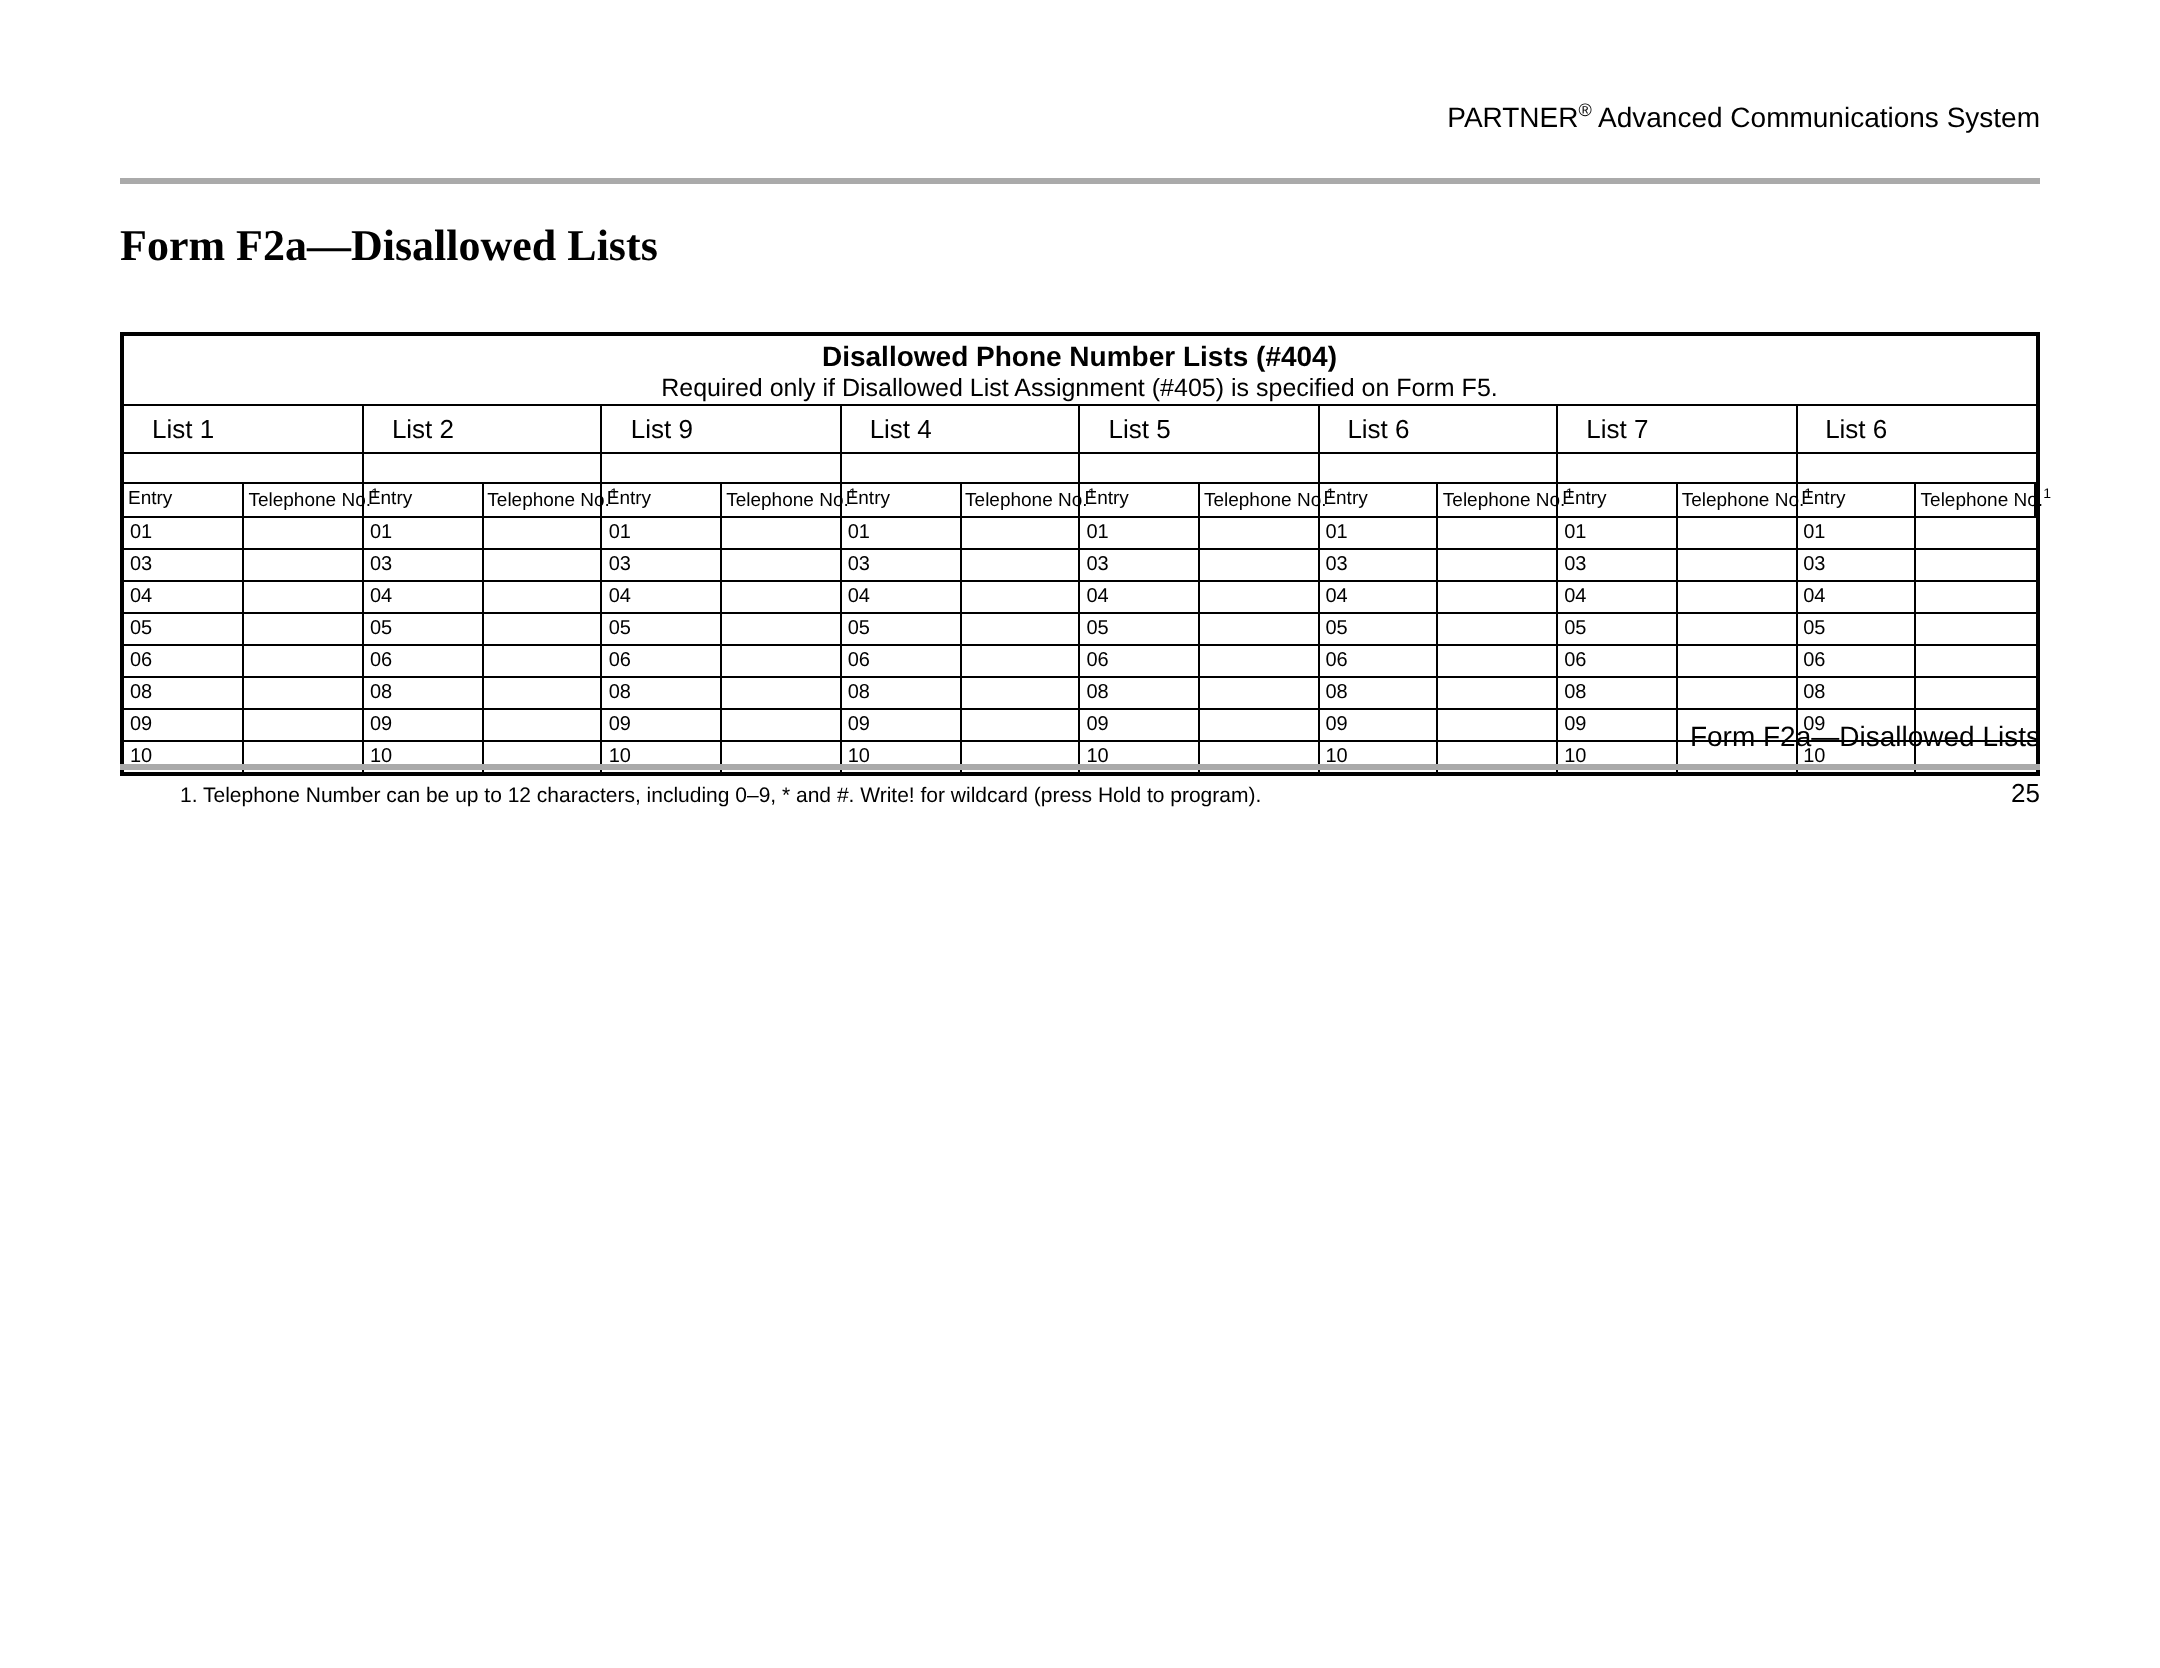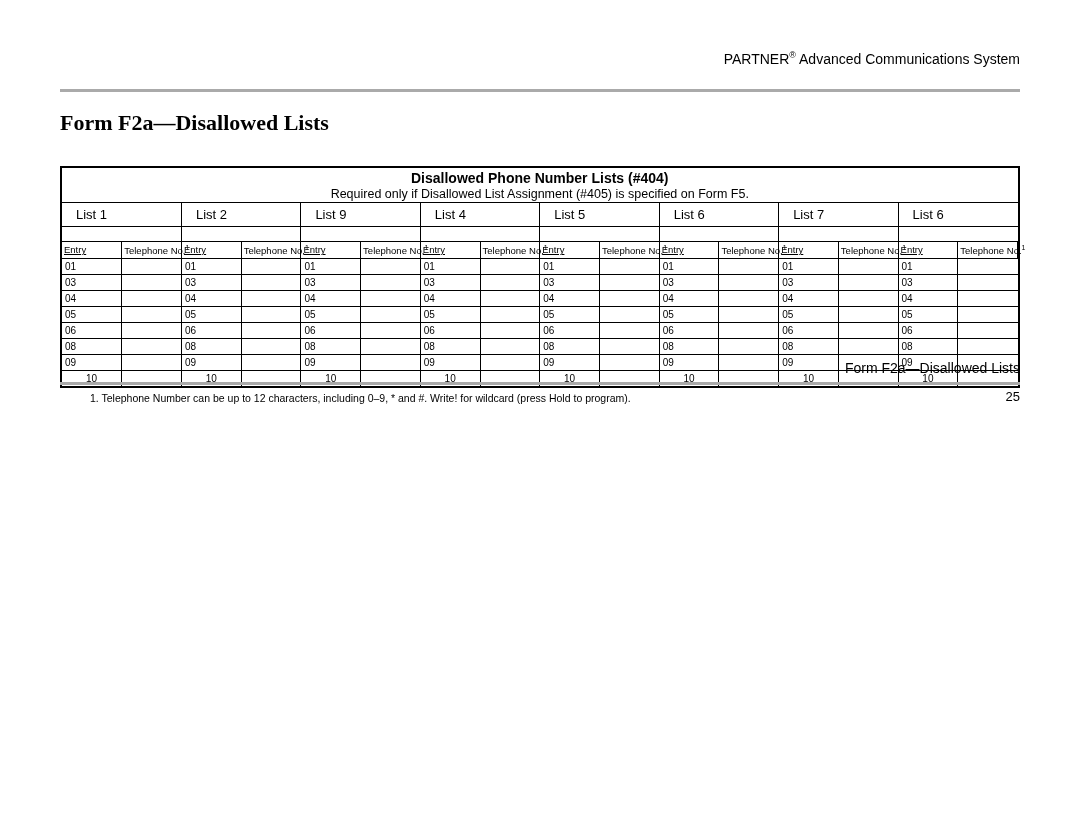--- a/index.html
+++ b/index.html
@@ -76,32 +76,32 @@
   }
   .spacer td:last-child { border-right: none; }
   .col-hdr td {
     border-top: 1px solid #000;
     border-bottom: 1px solid #000;
     border-right: 1px solid #000;
     font-size: 9.5px;
     padding: 2px 2px;
     white-space: nowrap;
   }
-  .col-hdr td.entry { width: 22px; text-align:left;text-decoration:underline; }
+  .col-hdr td.entry { width: 22px; text-align:left; }
   .col-hdr td.tel { text-align:left; }
   .col-hdr td sup { font-size: 7px; }
   .data-row td {
     border-bottom: 1px solid #000;
     border-right: 1px solid #000;
     font-size: 10px;
     padding: 2px 3px;
     height: 10px;
     text-align: left;
   }
-  .data-row:last-child td { border-bottom: none; text-align: center; }
+  .data-row:last-child td { border-bottom: none; }
   .footnote {
     font-size: 10.5px;
     padding: 4px 0 0 30px;
   }
   .bottom-block {
     position: absolute;
     left: 60px;
     right: 60px;
     bottom: 30px;
   }

